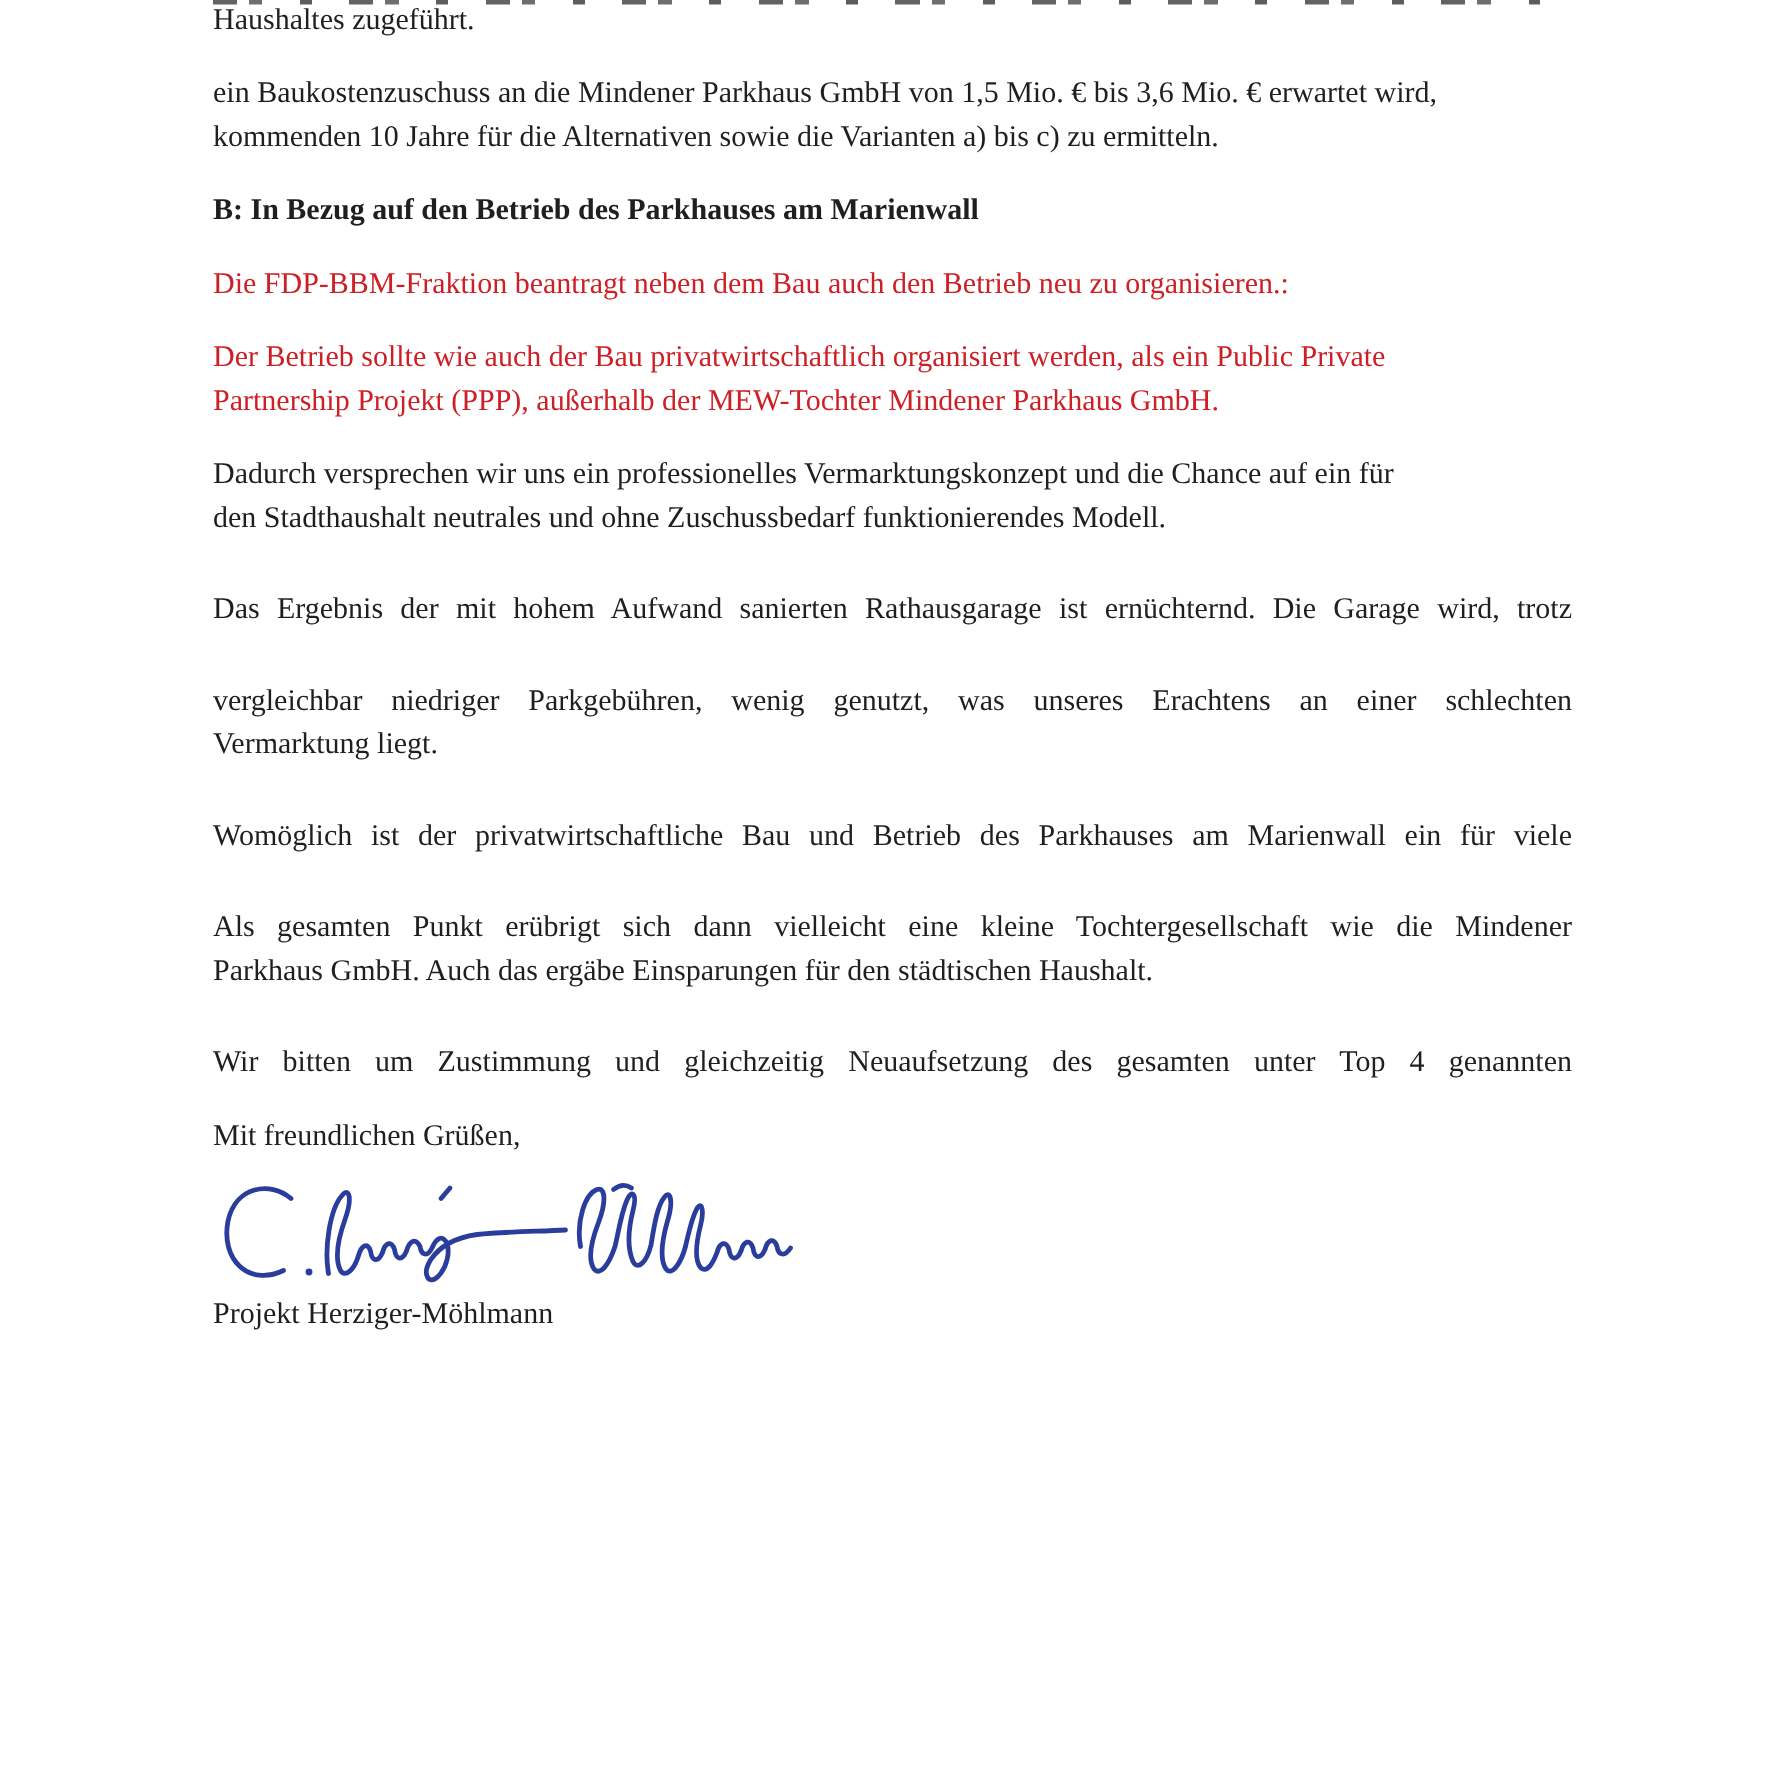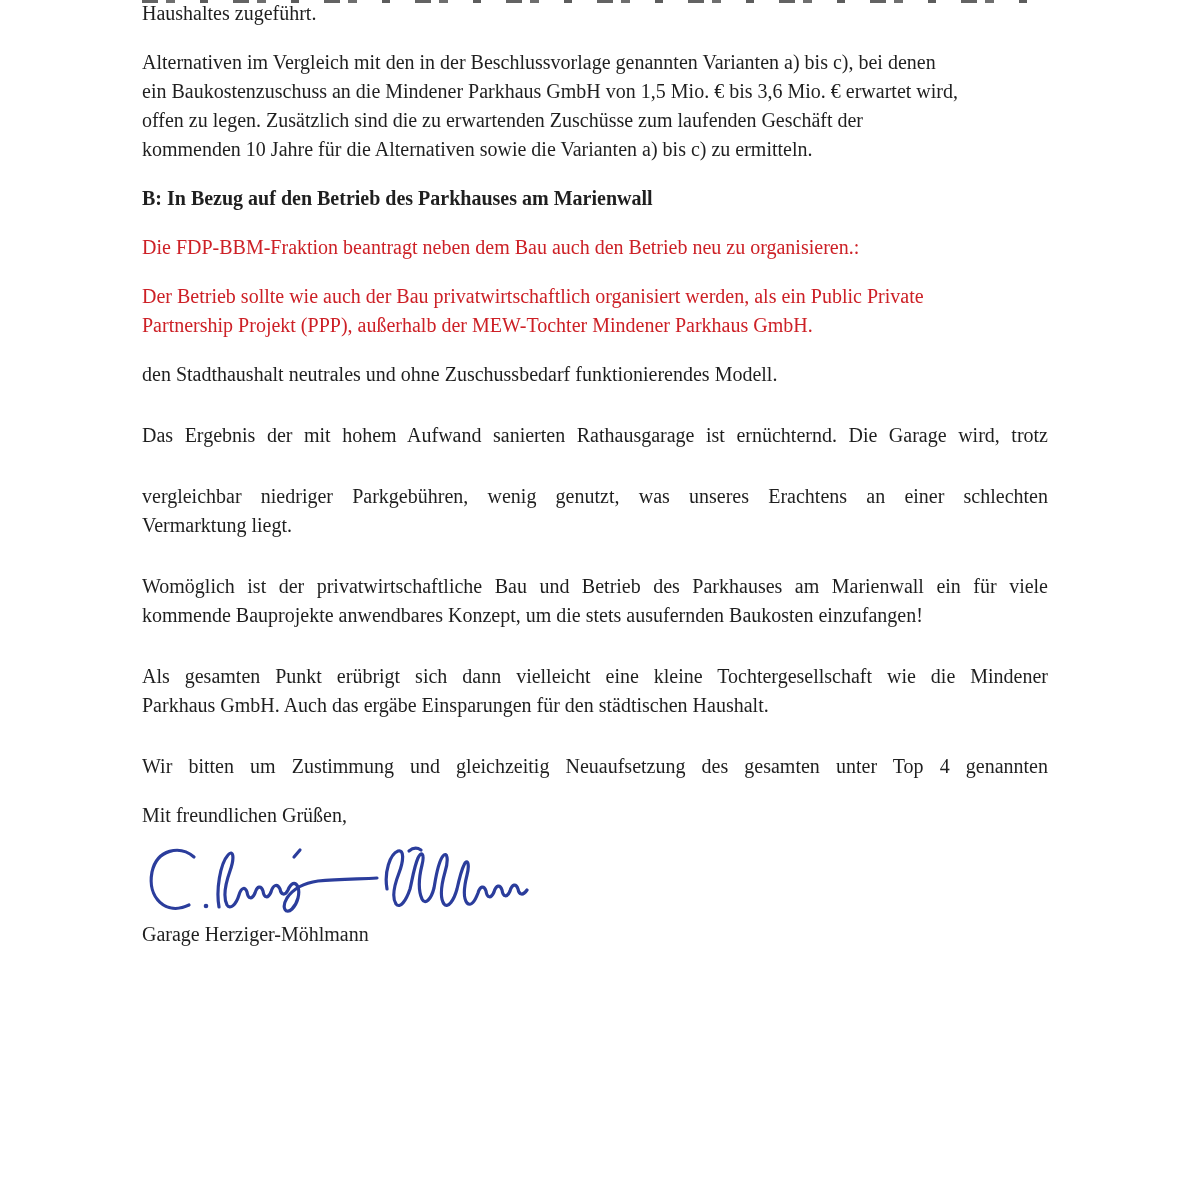--- a/index.html
+++ b/index.html
@@ -65,52 +65,50 @@
 <div class="page">
   <div class="doc">
 
     <div class="frag"></div>
 
     <div class="para first">
       <div class="ln">Haushaltes zugeführt.</div>
     </div>
 
     <div class="para">
-      <div class="ln">Alternativen im Vergleich mit den in der Beschlussvorlage genannten Varianten a) bis c), bei denen</div>
       <div class="ln">ein Baukostenzuschuss an die Mindener Parkhaus GmbH von 1,5 Mio. € bis 3,6 Mio. € erwartet wird,</div>
-      <div class="ln">offen zu legen. Zusätzlich sind die zu erwartenden Zuschüsse zum laufenden Geschäft der</div>
       <div class="ln">kommenden 10 Jahre für die Alternativen sowie die Varianten a) bis c) zu ermitteln.</div>
     </div>
 
     <div class="para heading">
       <div class="ln">B: In Bezug auf den Betrieb des Parkhauses am Marienwall</div>
     </div>
 
     <div class="para red">
       <div class="ln">Die FDP-BBM-Fraktion beantragt neben dem Bau auch den Betrieb neu zu organisieren.:</div>
     </div>
 
     <div class="para red">
       <div class="ln">Der Betrieb sollte wie auch der Bau privatwirtschaftlich organisiert werden, als ein Public Private</div>
       <div class="ln">Partnership Projekt (PPP), außerhalb der MEW-Tochter Mindener Parkhaus GmbH.</div>
     </div>
 
     <div class="para">
+      <div class="ln">Dadurch versprechen wir uns ein professionelles Vermarktungskonzept und die Chance auf ein für</div>
       <div class="ln">den Stadthaushalt neutrales und ohne Zuschussbedarf funktionierendes Modell.</div>
     </div>
 
     <div class="para">
       <div class="ln j">Das Ergebnis der mit hohem Aufwand sanierten Rathausgarage ist ernüchternd. Die Garage wird, trotz</div>
       <div class="ln j">vergleichbar niedriger Parkgebühren, wenig genutzt, was unseres Erachtens an einer schlechten</div>
       <div class="ln">Vermarktung liegt.</div>
     </div>
 
     <div class="para">
       <div class="ln j">Womöglich ist der privatwirtschaftliche Bau und Betrieb des Parkhauses am Marienwall ein für viele</div>
-      <div class="ln">kommende Bauprojekte anwendbares Konzept, um die stets ausufernden Baukosten einzufangen!</div>
       <div class="ln j">Als gesamten Punkt erübrigt sich dann vielleicht eine kleine Tochtergesellschaft wie die Mindener</div>
       <div class="ln">Parkhaus GmbH. Auch das ergäbe Einsparungen für den städtischen Haushalt.</div>
     </div>
 
     <div class="para">
       <div class="ln j">Wir bitten um Zustimmung und gleichzeitig Neuaufsetzung des gesamten unter Top 4 genannten</div>
     </div>
 
     <div class="para closing">
       <div class="ln">Mit freundlichen Grüßen,</div>
@@ -121,17 +119,17 @@
         <path class="sig-stroke" d="M50,13 C36,1 13,5 8,28 C3,54 22,72 45,61"></path>
         <circle class="sig-dot" cx="62" cy="62" r="2.3"></circle>
         <path class="sig-stroke" d="M75,63 C72,46 76,20 84,11 C89,5 91,13 86,27 C81,41 79,53 83,61 C86,66 92,61 95,51 C97,44 101,42 103,48 C104,55 108,56 111,49 C113,42 117,41 119,47 C120,54 124,55 127,48 C129,41 133,39 136,45 C137,51 141,52 144,46 C147,39 151,37 154,43 C156,49 154,59 148,65 C142,71 137,64 143,54 C149,45 160,39 174,37 C194,35 215,35 233,34"></path>
         <path class="sig-stroke" d="M150,13 l6,-7"></path>
         <path class="sig-stroke" d="M243,45 C240,28 246,10 254,7 C260,5 260,16 255,29 C250,42 248,54 252,60 C256,65 262,57 266,45 C268,37 270,23 274,14 C277,7 281,9 278,21 C275,33 274,46 278,55 C281,61 287,56 290,44 C292,32 294,18 299,12 C303,7 305,15 301,28 C297,42 296,54 300,60 C304,65 310,56 313,45 C315,36 317,27 320,21 C323,14 326,19 323,31 C320,43 319,54 323,59 C327,63 331,57 334,49 C336,42 340,41 342,47 C343,54 347,55 350,48 C352,41 356,40 358,46 C359,53 363,54 366,47 C368,40 372,39 374,45 C375,51 379,52 383,46"></path>
         <path class="sig-stroke" d="M265,7 q6,-5 12,-1"></path>
       </svg>
     </div>
 
     <div class="signer">
-      <div class="ln">Garage Herziger-Möhlmann</div>
+      <div class="ln">Projekt Herziger-Möhlmann</div>
     </div>
 
   </div>
 </div>
 
 </body></html>

